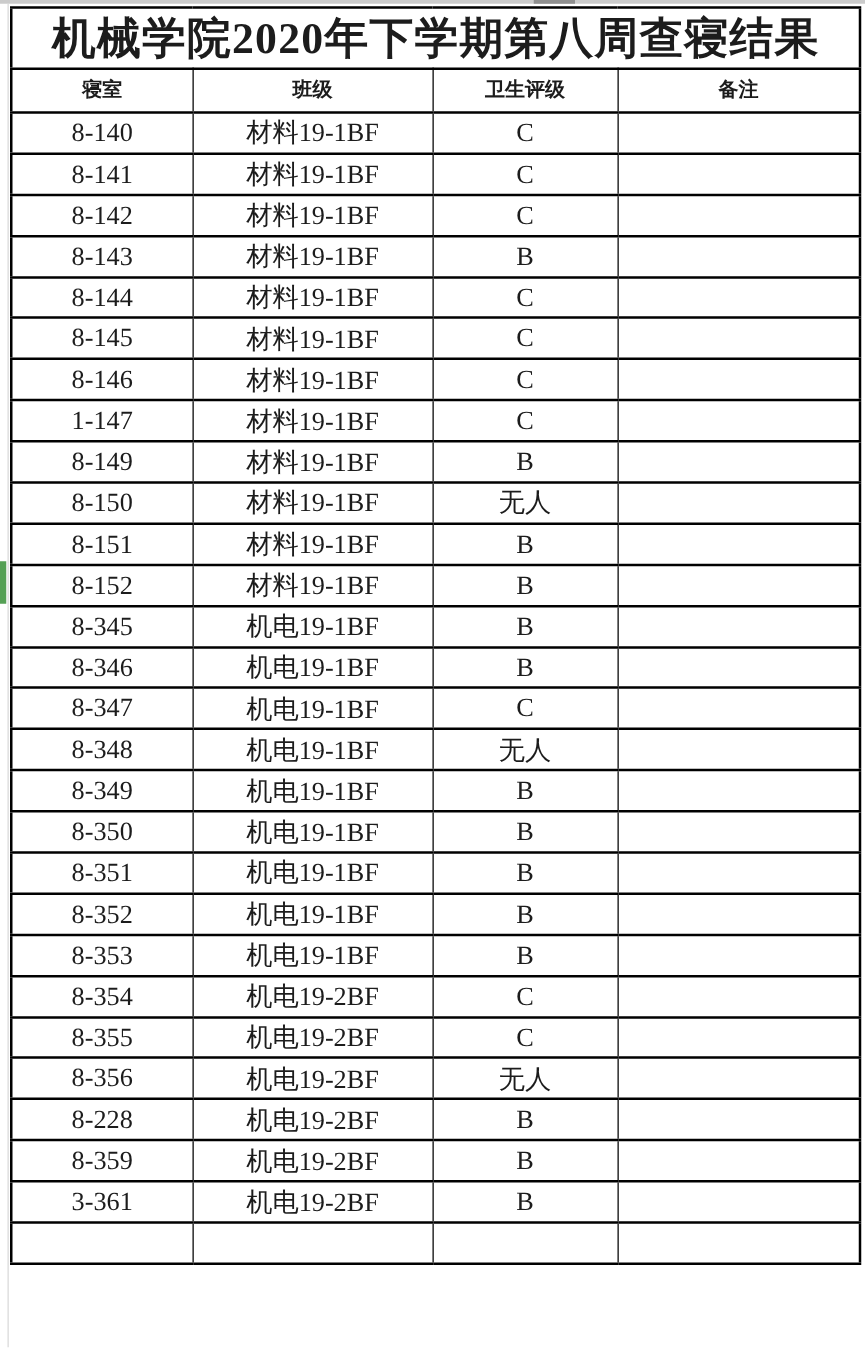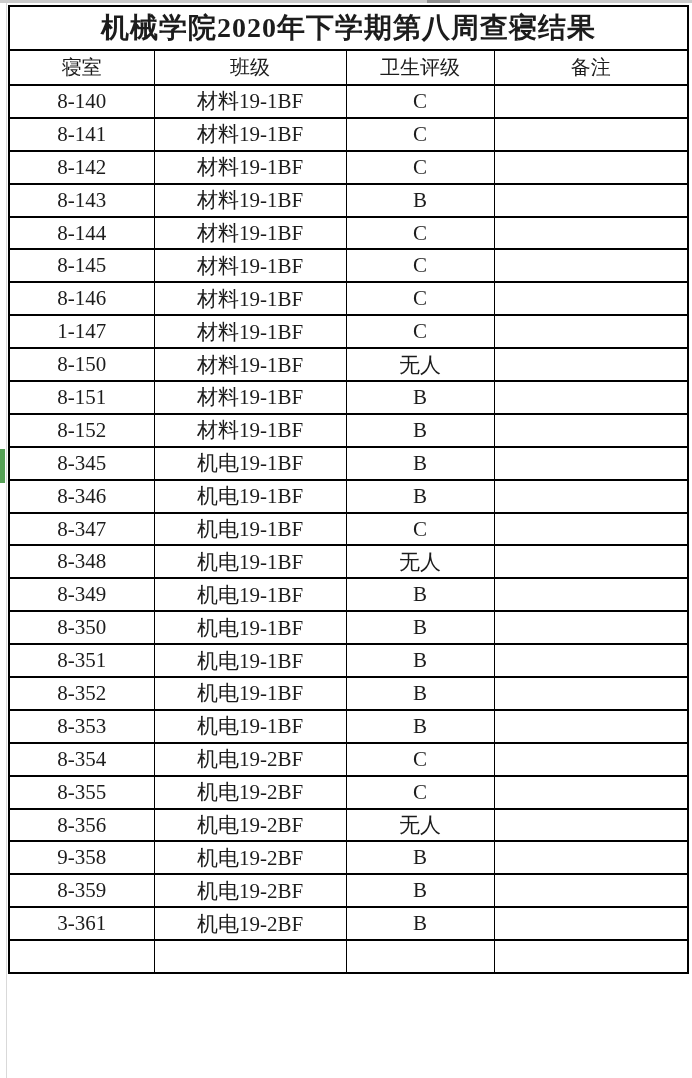--- a/index.html
+++ b/index.html
@@ -52,29 +52,29 @@
     border-top-width: 2px;
     border-bottom-width: 2px;
     padding: 0;
     text-align: center;
     vertical-align: middle;
     overflow: hidden;
     white-space: nowrap;
   }
   .title-cell {
     height: 42px;
-    font-size: 28px;
+    font-size: 35px;
     font-weight: bold;
     letter-spacing: 1px;
     margin-left: 32px;
   }
   .header-row th {
     height: 33px;
-    font-size: 20px;
-    font-weight: normal;
+    font-size: 16px;
+    font-weight: bold;
   }
   tbody td {
     height: 30.9px;
     font-size: 21px;
   }
 </style>
 </head>
 <body>
 
 <div class="top-strip">
@@ -144,20 +144,26 @@
         <td>C</td>
         <td></td>
       </tr>
       <tr>
         <td>1-147</td>
         <td>材料19-1BF</td>
         <td>C</td>
         <td></td>
       </tr>
       <tr>
+        <td>8-149</td>
+        <td>材料19-1BF</td>
+        <td>B</td>
+        <td></td>
+      </tr>
+      <tr>
         <td>8-150</td>
         <td>材料19-1BF</td>
         <td>无人</td>
         <td></td>
       </tr>
       <tr>
         <td>8-151</td>
         <td>材料19-1BF</td>
         <td>B</td>
         <td></td>
@@ -234,21 +240,21 @@
         <td>C</td>
         <td></td>
       </tr>
       <tr>
         <td>8-356</td>
         <td>机电19-2BF</td>
         <td>无人</td>
         <td></td>
       </tr>
       <tr>
-        <td>9-358</td>
+        <td>8-228</td>
         <td>机电19-2BF</td>
         <td>B</td>
         <td></td>
       </tr>
       <tr>
         <td>8-359</td>
         <td>机电19-2BF</td>
         <td>B</td>
         <td></td>
       </tr>

